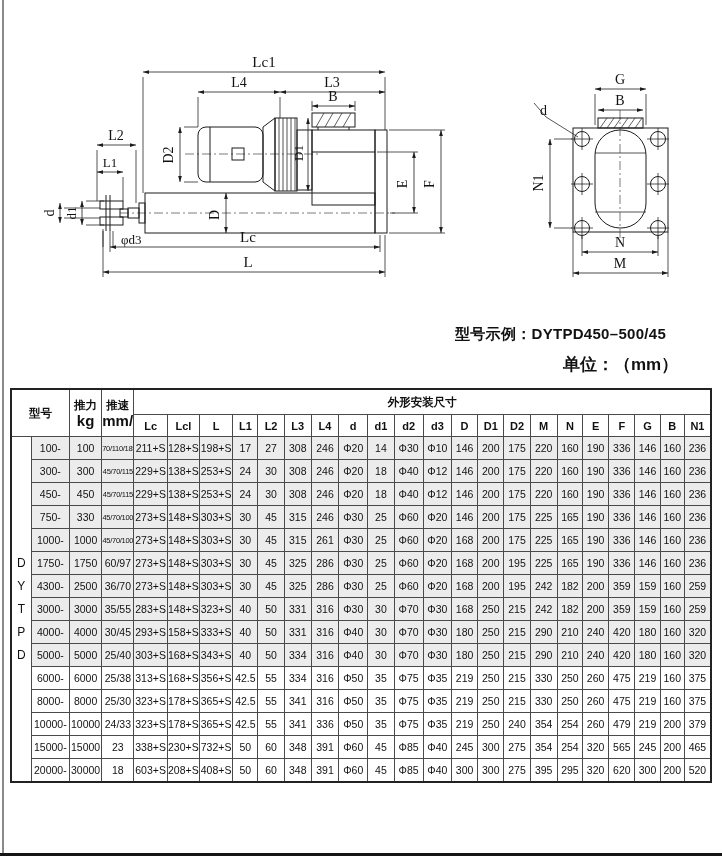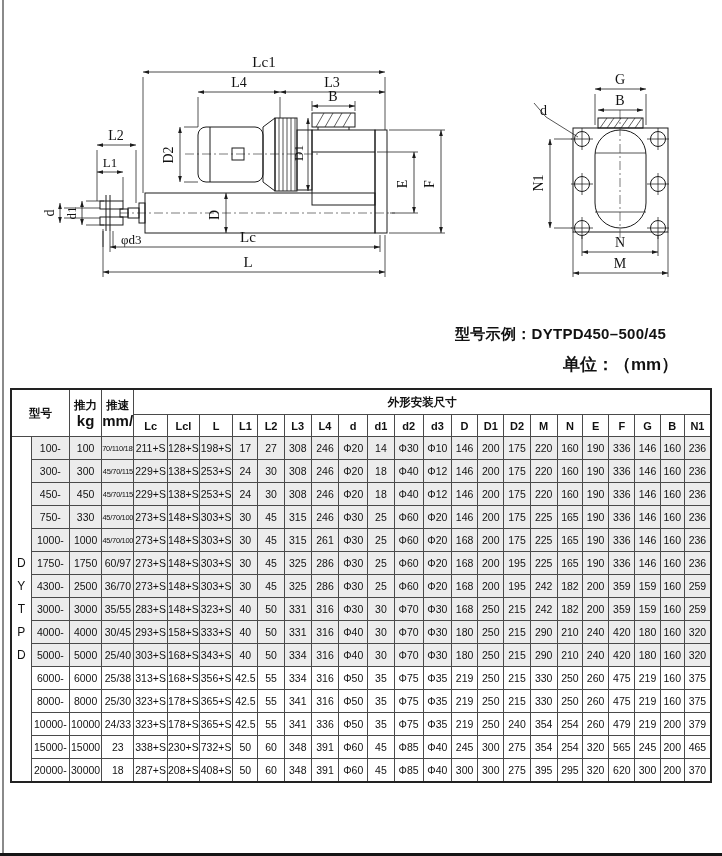--- a/index.html
+++ b/index.html
@@ -645,37 +645,37 @@
           <td>320</td>
           <td>565</td>
           <td>245</td>
           <td>200</td>
           <td>465</td>
         </tr>
         <tr>
           <td>20000-</td>
           <td>30000</td>
           <td>18</td>
-          <td>287+S</td>
+          <td>603+S</td>
           <td>208+S</td>
           <td>408+S</td>
           <td>50</td>
           <td>60</td>
           <td>348</td>
           <td>391</td>
           <td>Φ60</td>
           <td>45</td>
           <td>Φ85</td>
           <td>Φ40</td>
           <td>300</td>
           <td>300</td>
           <td>275</td>
           <td>395</td>
           <td>295</td>
           <td>320</td>
           <td>620</td>
           <td>300</td>
           <td>200</td>
-          <td>370</td>
+          <td>520</td>
         </tr>
       </tbody>
   </table>
 </div>
 
 </body></html>

